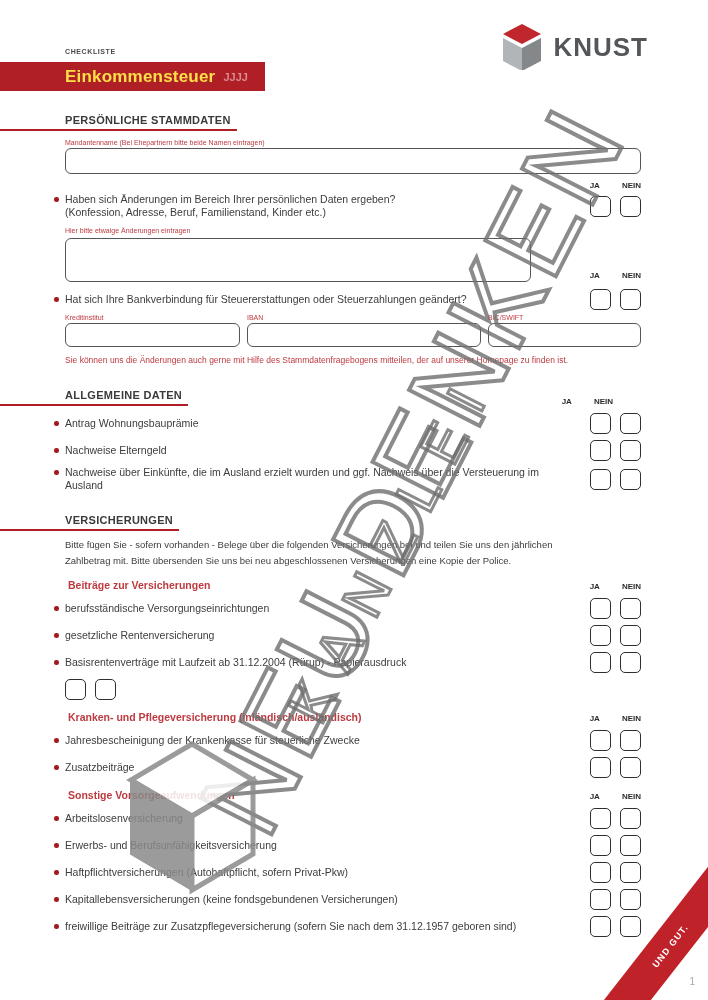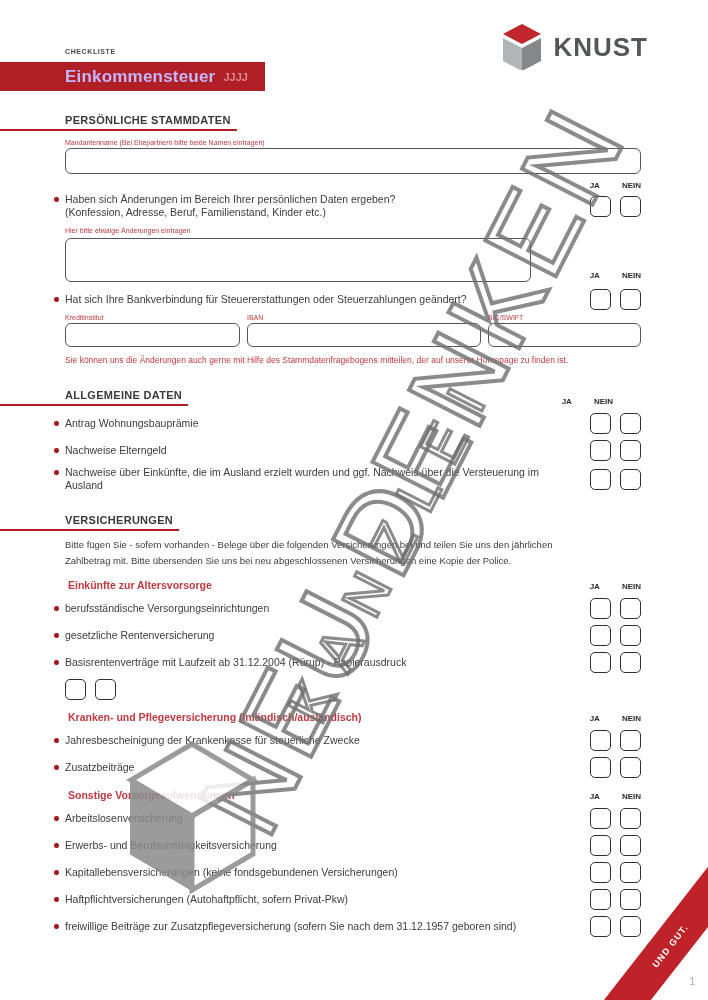--- a/index.html
+++ b/index.html
@@ -5,21 +5,21 @@
   html,body{margin:0;padding:0;background:#ffffff;}
   .page{
     position:relative;width:708px;height:1000px;margin:0 auto;background:#fff;
     font-family:"Liberation Sans","DejaVu Sans",sans-serif;color:#3c3c3c;overflow:hidden;
   }
   
   .logo{position:absolute;top:24px;right:60px;display:flex;align-items:center;gap:10px;}
   .brand-text{font-size:26px;font-weight:bold;color:#54575a;letter-spacing:1px;}
   .eyebrow{margin:48px 0 0 65px;font-size:7px;font-weight:bold;color:#4a4a4a;letter-spacing:.6px;}
   .banner{margin-top:7px;width:265px;height:29px;background:#b01f26;display:flex;align-items:center;padding-left:65px;box-sizing:border-box;}
-  .banner .title{font-size:17px;font-weight:bold;color:#c4b5fd;letter-spacing:.2px;}
+  .banner .title{font-size:17px;font-weight:bold;color:#fde047;letter-spacing:.2px;}
   .banner .year{font-size:11px;font-weight:bold;color:#d98b8e;margin-left:8px;margin-top:0;}
   
   .headrow{display:flex;justify-content:space-between;align-items:flex-end;}
   .sec-header{
     width:max-content;padding:0 6px 3px 65px;border-bottom:2px solid #b01f26;
     font-size:11px;font-weight:bold;color:#3a3a3a;letter-spacing:.3px;
   }
   
   .content{padding:0 67px 0 65px;}
   .field-label{font-size:7px;color:#bd3a40;margin-top:8px;}
@@ -162,21 +162,21 @@
           <span class="cb"></span>
         </div>
     </div>
   </div>
 
   <div class="sec-header" style="margin-top:22px">VERSICHERUNGEN</div>
   <div class="content">
     <div class="intro">Bitte fügen Sie - sofern vorhanden - Belege über die folgenden Versicherungen bei und teilen Sie uns den jährlichen Zahlbetrag mit. Bitte übersenden Sie uns bei neu abgeschlossenen Versicherungen eine Kopie der Police.</div>
 
     <div class="subhead-row">
-      <div class="subhead">Einkünfte zur Altersvorsorge</div>
+      <div class="subhead">Beiträge zur Versicherungen</div>
       <div class="janein">
         <span>JA</span>
         <span>NEIN</span>
       </div>
     </div>
     <div class="item">
       <div class="item-text bullet">berufsständische Versorgungseinrichtungen</div>
       <div class="pair">
           <span class="cb"></span>
           <span class="cb"></span>
@@ -240,28 +240,28 @@
         </div>
     </div>
     <div class="item">
       <div class="item-text bullet">Erwerbs- und Berufsunfähigkeitsversicherung</div>
       <div class="pair">
           <span class="cb"></span>
           <span class="cb"></span>
         </div>
     </div>
     <div class="item">
+      <div class="item-text bullet">Haftpflichtversicherungen (Autohaftpflicht, sofern Privat-Pkw)</div>
+      <div class="pair">
+          <span class="cb"></span>
+          <span class="cb"></span>
+        </div>
+    </div>
+    <div class="item">
       <div class="item-text bullet">Kapitallebensversicherungen (keine fondsgebundenen Versicherungen)</div>
-      <div class="pair">
-          <span class="cb"></span>
-          <span class="cb"></span>
-        </div>
-    </div>
-    <div class="item">
-      <div class="item-text bullet">Haftpflichtversicherungen (Autohaftpflicht, sofern Privat-Pkw)</div>
       <div class="pair">
           <span class="cb"></span>
           <span class="cb"></span>
         </div>
     </div>
     <div class="item">
       <div class="item-text bullet">freiwillige Beiträge zur Zusatzpflegeversicherung (sofern Sie nach dem 31.12.1957 geboren sind)</div>
       <div class="pair">
           <span class="cb"></span>
           <span class="cb"></span>

